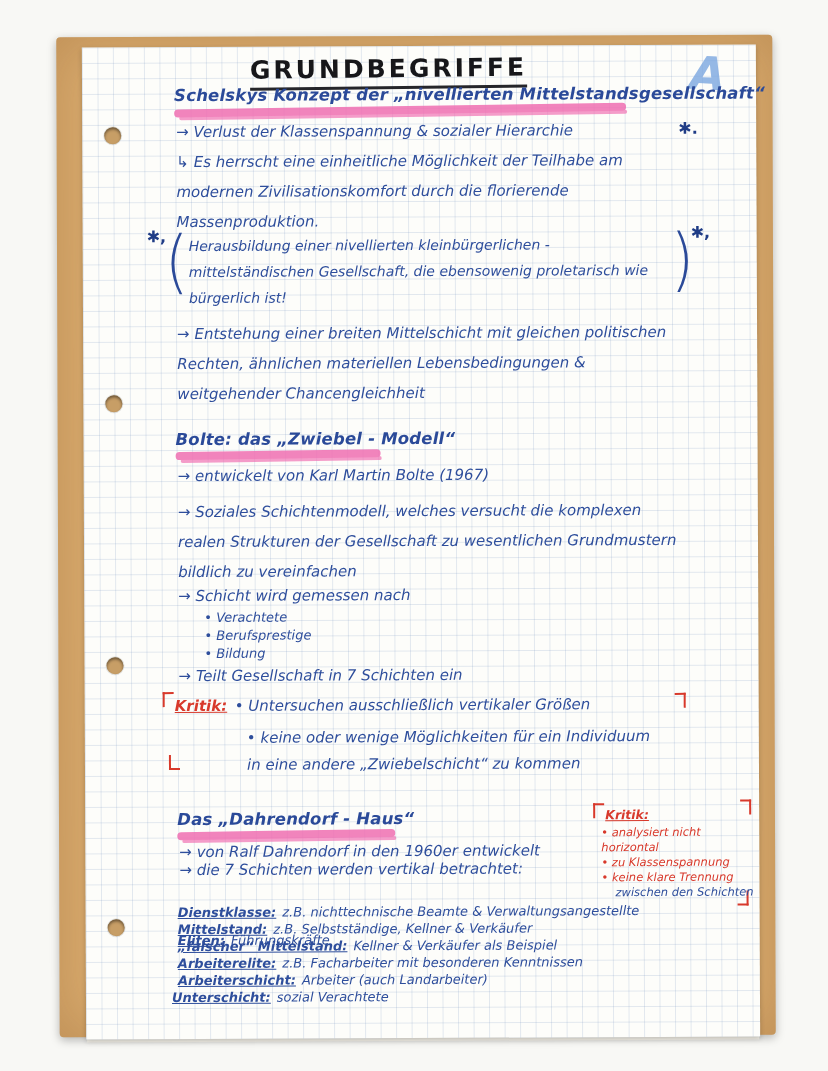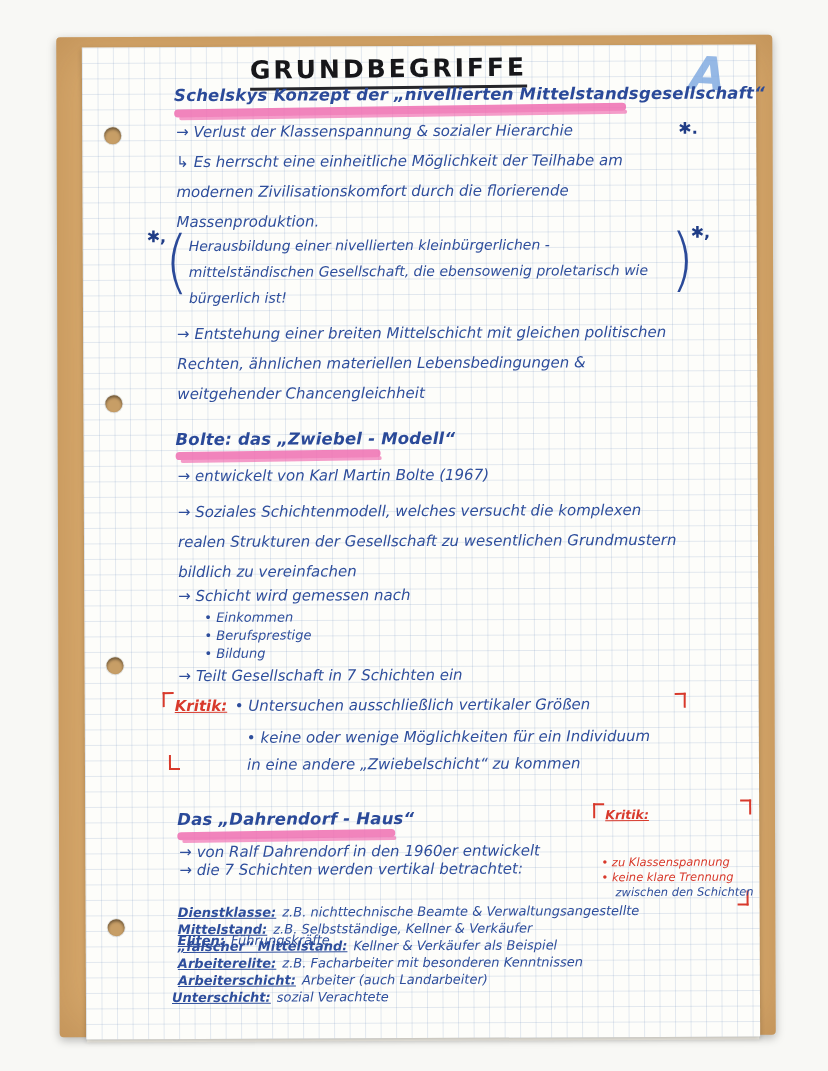--- a/index.html
+++ b/index.html
@@ -113,21 +113,21 @@
 
   <div class="txt" style="left:94px; top:272px; width:500px">→ Entstehung einer breiten Mittelschicht mit gleichen politischen Rechten, ähnlichen materiellen Lebensbedingungen &amp; weitgehender Chancengleichheit</div>
 
   <div class="hl" style="left:92px; top:404px; width:205px"></div>
   <div class="heading" style="left:92px; top:382px">Bolte: das „Zwiebel - Modell“</div>
 
   <div class="txt tight" style="left:94px; top:420px">→ entwickelt von Karl Martin Bolte (1967)</div>
   <div class="txt" style="left:94px; top:450px; width:500px">→ Soziales Schichtenmodell, welches versucht die komplexen realen Strukturen der Gesellschaft zu wesentlichen Grundmustern bildlich zu vereinfachen</div>
   <div class="txt tight" style="left:94px; top:540px">→ Schicht wird gemessen nach</div>
 
-  <div class="txt sm" style="left:120px; top:562px">• Einkommen</div>
+  <div class="txt sm" style="left:120px; top:562px">• Verachtete</div>
   <div class="txt sm" style="left:120px; top:580px">• Berufsprestige</div>
   <div class="txt sm" style="left:120px; top:598px">• Bildung</div>
 
   <div class="txt tight" style="left:94px; top:620px">→ Teilt Gesellschaft in 7 Schichten ein</div>
 
   <div class="bracket b-tl" style="left:78px; top:645px"></div>
   <div class="bracket b-tr" style="left:590px; top:648px"></div>
   <div class="bracket b-bl" style="left:84px; top:708px"></div>
 
   <div class="kritik-label" style="left:90px; top:650px">Kritik:</div>
@@ -160,17 +160,18 @@
   </div>
   <div class="def" style="left:86px; top:942px">
     <span class="term">Unterschicht:</span><span>sozial Verachtete</span>
   </div>
 
   <div class="bracket b-tl" style="left:508px; top:758px"></div>
   <div class="bracket b-tr" style="left:655px; top:755px"></div>
   <div class="bracket b-br" style="left:652px; top:846px"></div>
 
   <div class="kritik-label" style="left:520px; top:762px; font-size:12.5px">Kritik:</div>
+  <div class="kbox-item" style="left:516px; top:780px">• analysiert nicht horizontal</div>
   <div class="kbox-item" style="left:516px; top:810px">• zu Klassenspannung</div>
   <div class="kbox-item" style="left:516px; top:825px">• keine klare Trennung</div>
   <div class="kbox-item blue-ink" style="left:524px; top:840px">zwischen den Schichten</div>
 
 </div>
 
 </body></html>

